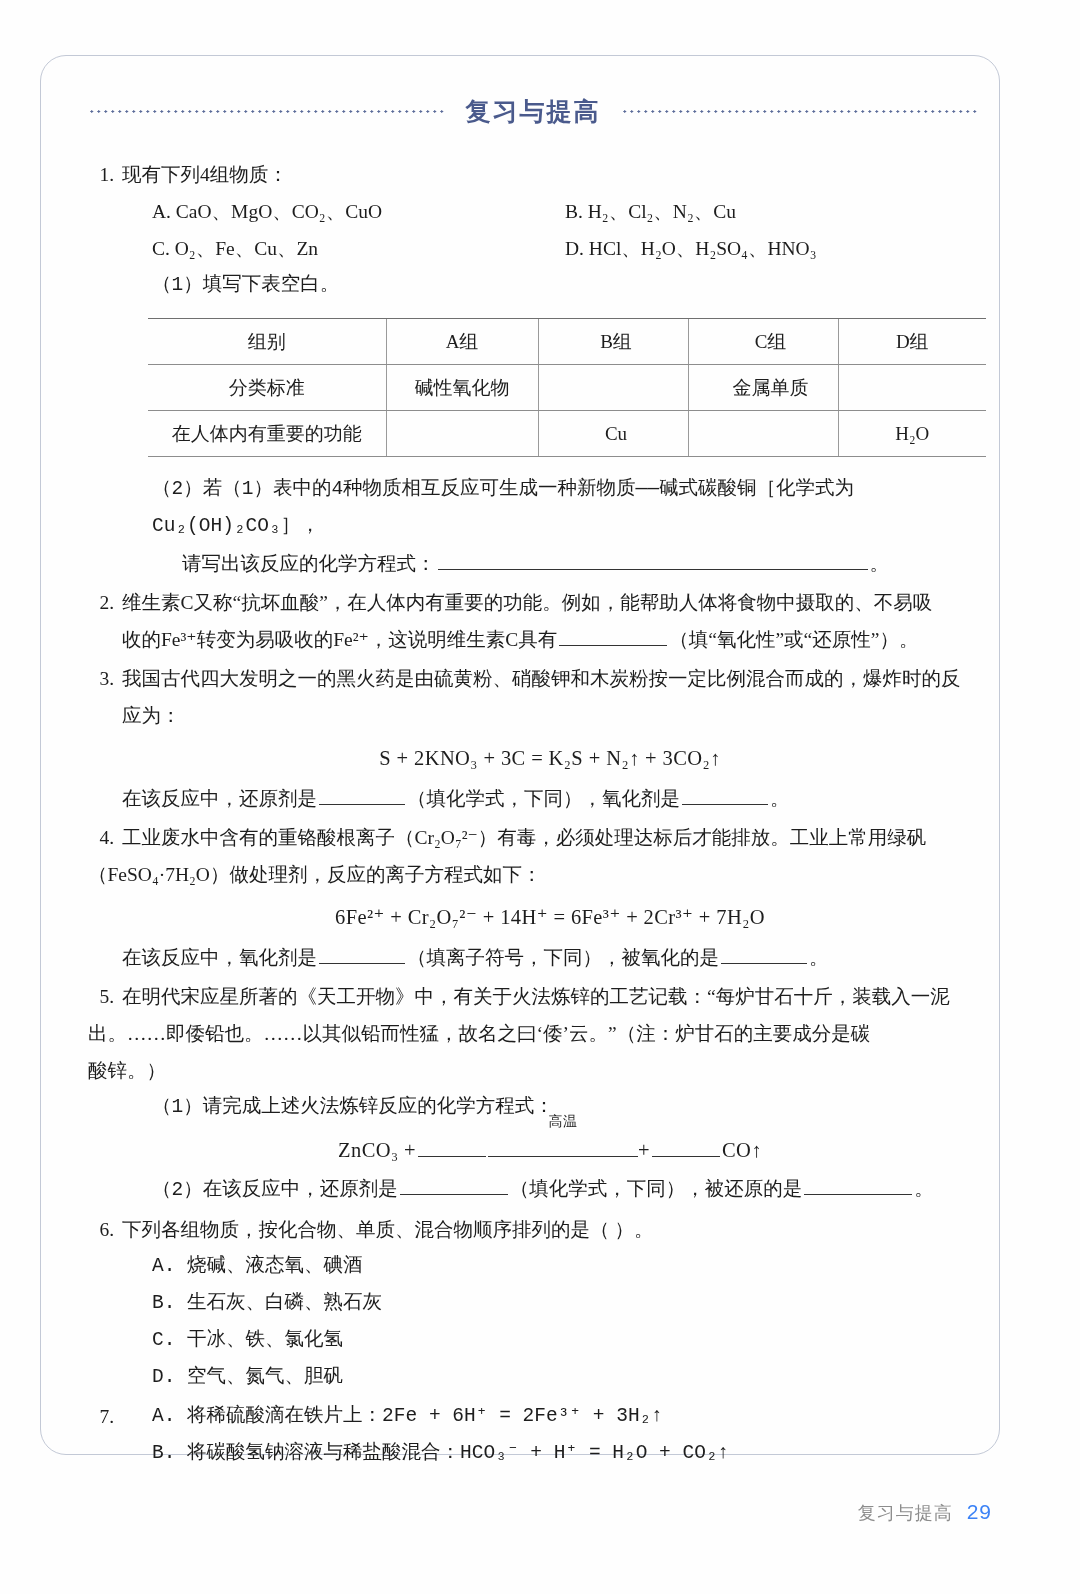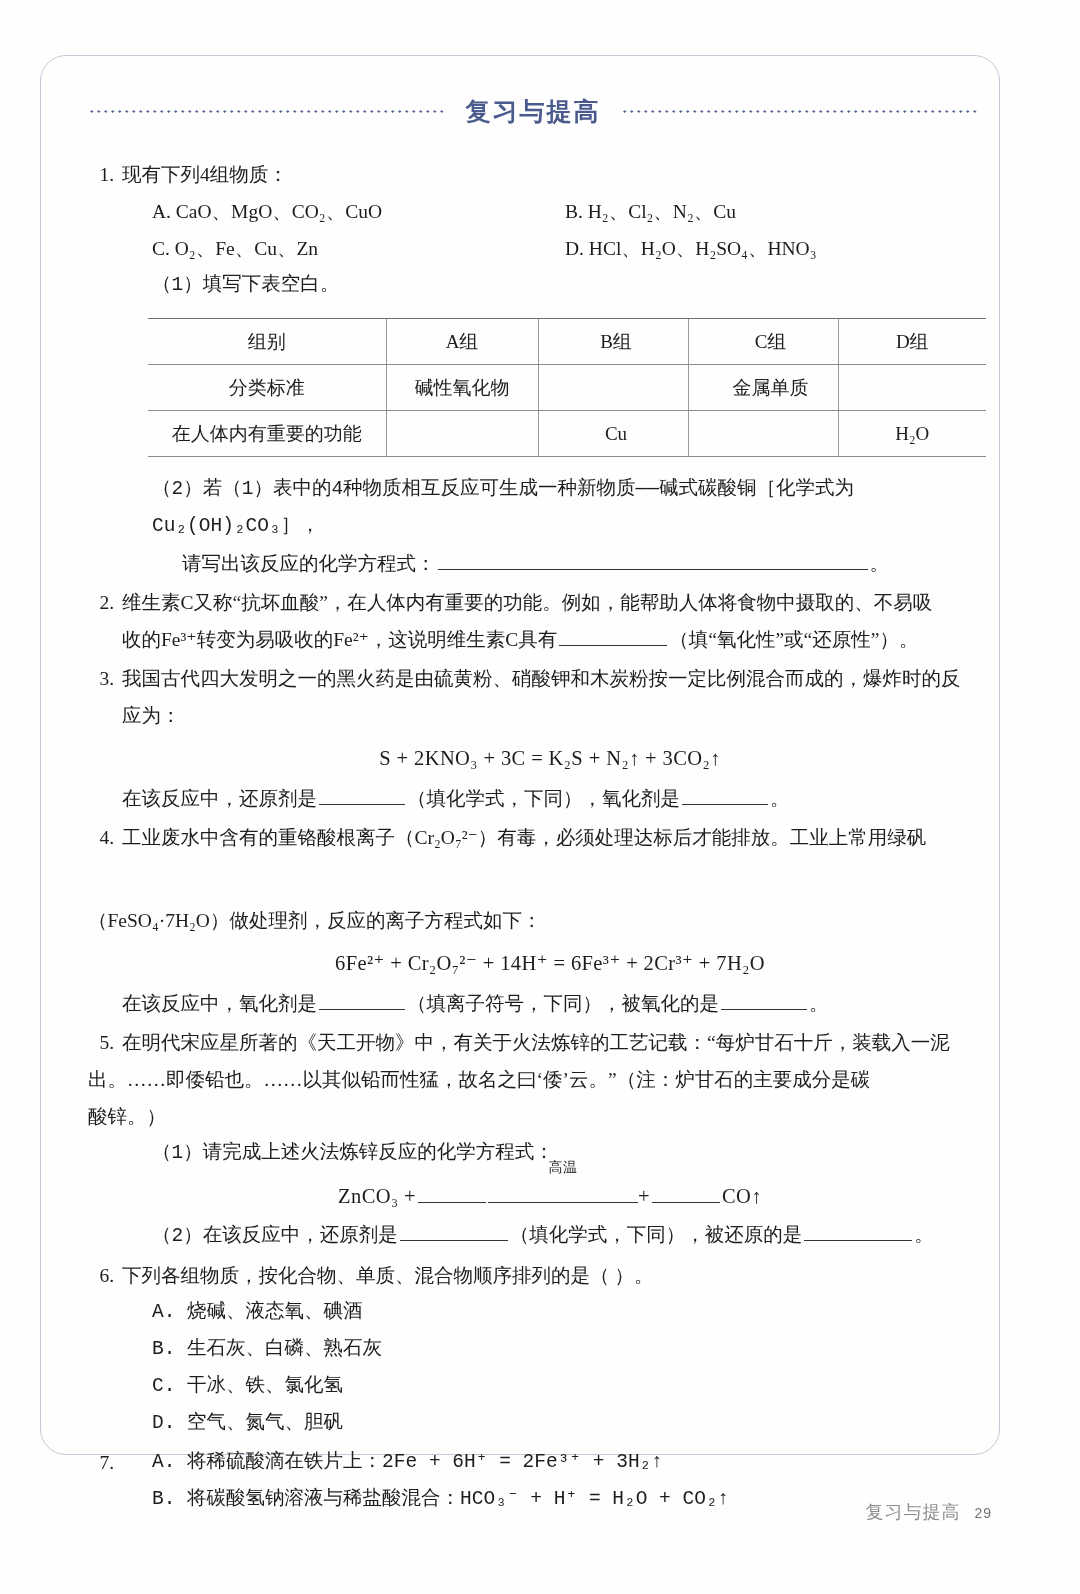--- a/index.html
+++ b/index.html
@@ -159,22 +159,22 @@
   .footer {
     position: absolute;
     right: 88px;
     top: 1500px;
     font-size: 18px;
     color: #8c8c8c;
     letter-spacing: 1px;
   }
   .footer .pg {
     font-family: "Liberation Sans", "DejaVu Sans", sans-serif;
-    font-size: 14px;
-    color: #737373;
+    font-size: 21px;
+    color: #3b82f6;
     margin-left: 14px;
   }
 </style>
 </head>
 <body>
 
 <div class="page">
 
   <div class="frame"></div>
 
@@ -254,21 +254,21 @@
         <div class="ln">
           <span>在该反应中，还原剂是</span><span class="blank b-md"></span><span>（填化学式，下同），氧化剂是</span><span class="blank b-md"></span><span>。</span>
         </div>
       </div>
     </div>
 
     <div class="q">
       <span class="q-num">4.</span>
       <div class="q-body">
         <div class="ln">工业废水中含有的重铬酸根离子（Cr₂O₇²⁻）有毒，必须处理达标后才能排放。工业上常用绿矾</div>
-        <div class="ln" style="margin-left:-34px;margin-top:46px;">（FeSO₄·7H₂O）做处理剂，反应的离子方程式如下：</div>
+        <div class="ln" style="margin-left:-34px;">（FeSO₄·7H₂O）做处理剂，反应的离子方程式如下：</div>
         <div class="center-eq">6Fe²⁺ + Cr₂O₇²⁻ + 14H⁺ = 6Fe³⁺ + 2Cr³⁺ + 7H₂O</div>
         <div class="ln">
           <span>在该反应中，氧化剂是</span><span class="blank b-md"></span><span>（填离子符号，下同），被氧化的是</span><span class="blank b-md"></span><span>。</span>
         </div>
       </div>
     </div>
 
     <div class="q">
       <span class="q-num">5.</span>
       <div class="q-body">

